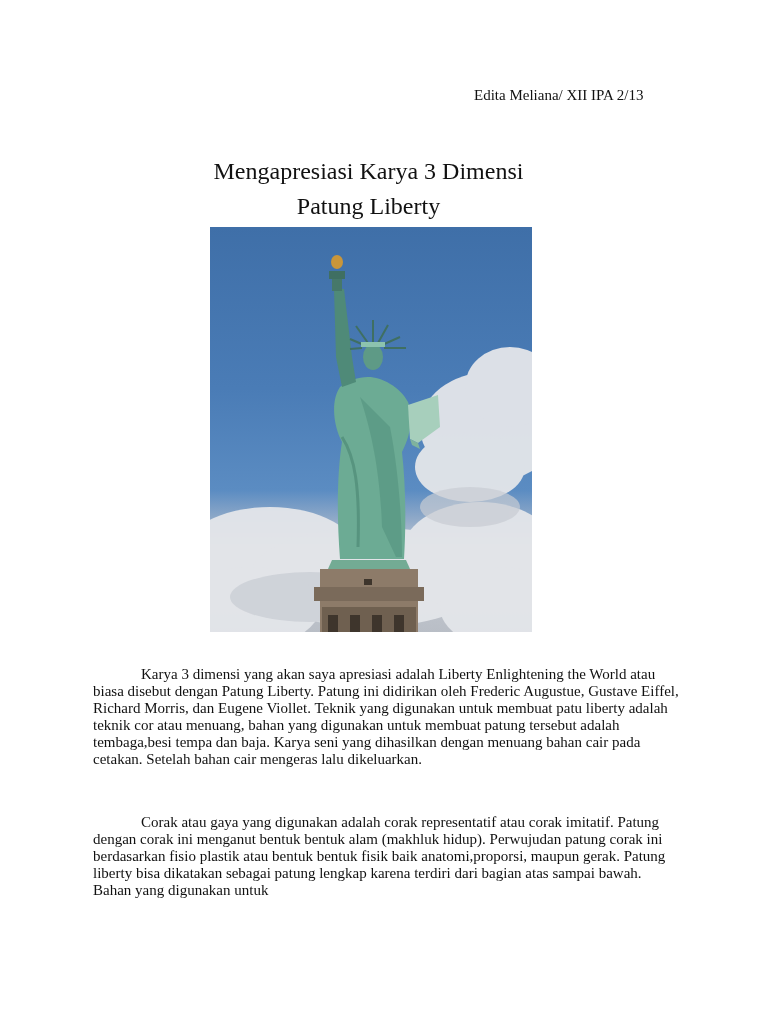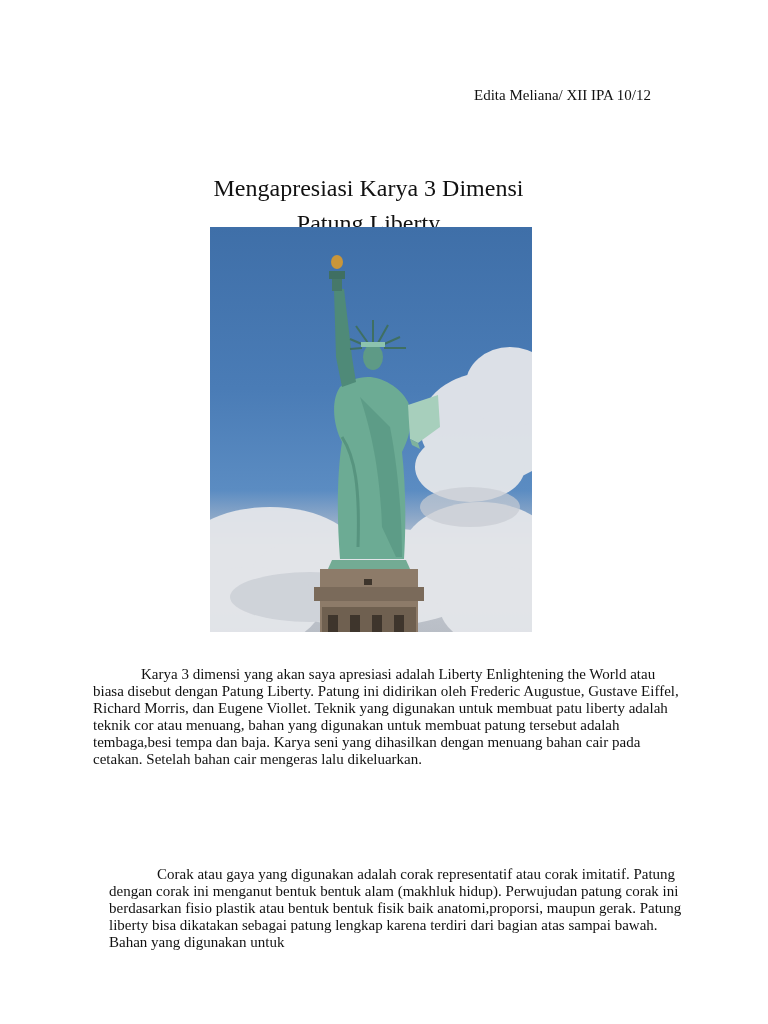--- a/index.html
+++ b/index.html
@@ -17,21 +17,21 @@
     }
     .author {
       position: absolute;
       top: 87px;
       left: 474px;
       font-size: 15px;
       white-space: nowrap;
     }
     .title {
       position: absolute;
-      top: 171px;
+      top: 154px;
       left: 0;
       width: 740px;
       text-align: center;
       font-size: 24px;
       line-height: 35px;
     }
     .title .line1 { display: block; padding-left: 0; margin-left: -3px; }
     .title .line2 { display: block; margin-left: -3px; }
     .photo {
       position: absolute;
@@ -44,30 +44,30 @@
     }
     .photo svg { display: block; }
     .body-text {
       position: absolute;
       left: 93px;
       width: 590px;
       font-size: 15px;
       line-height: 17px;
     }
     .p1 { top: 666px; }
-    .p2 { top: 866px; margin-left: 16px; }
+    .p2 { top: 814px; }
     .body-text p {
       margin: 0;
       text-indent: 48px;
     }
   </style>
 </head>
 <body>
 
-<div class="author">Edita Meliana/ XII IPA 10/12</div>
+<div class="author">Edita Meliana/ XII IPA 2/13</div>
 
 <div class="title">
   <span class="line1">Mengapresiasi Karya 3 Dimensi</span>
   <span class="line2">Patung Liberty</span>
 </div>
 
 <div class="photo">
   <svg width="322" height="405" viewBox="0 0 322 405" xmlns="http://www.w3.org/2000/svg">
 
     <g fill="#e4e6ea" opacity="0.95">

